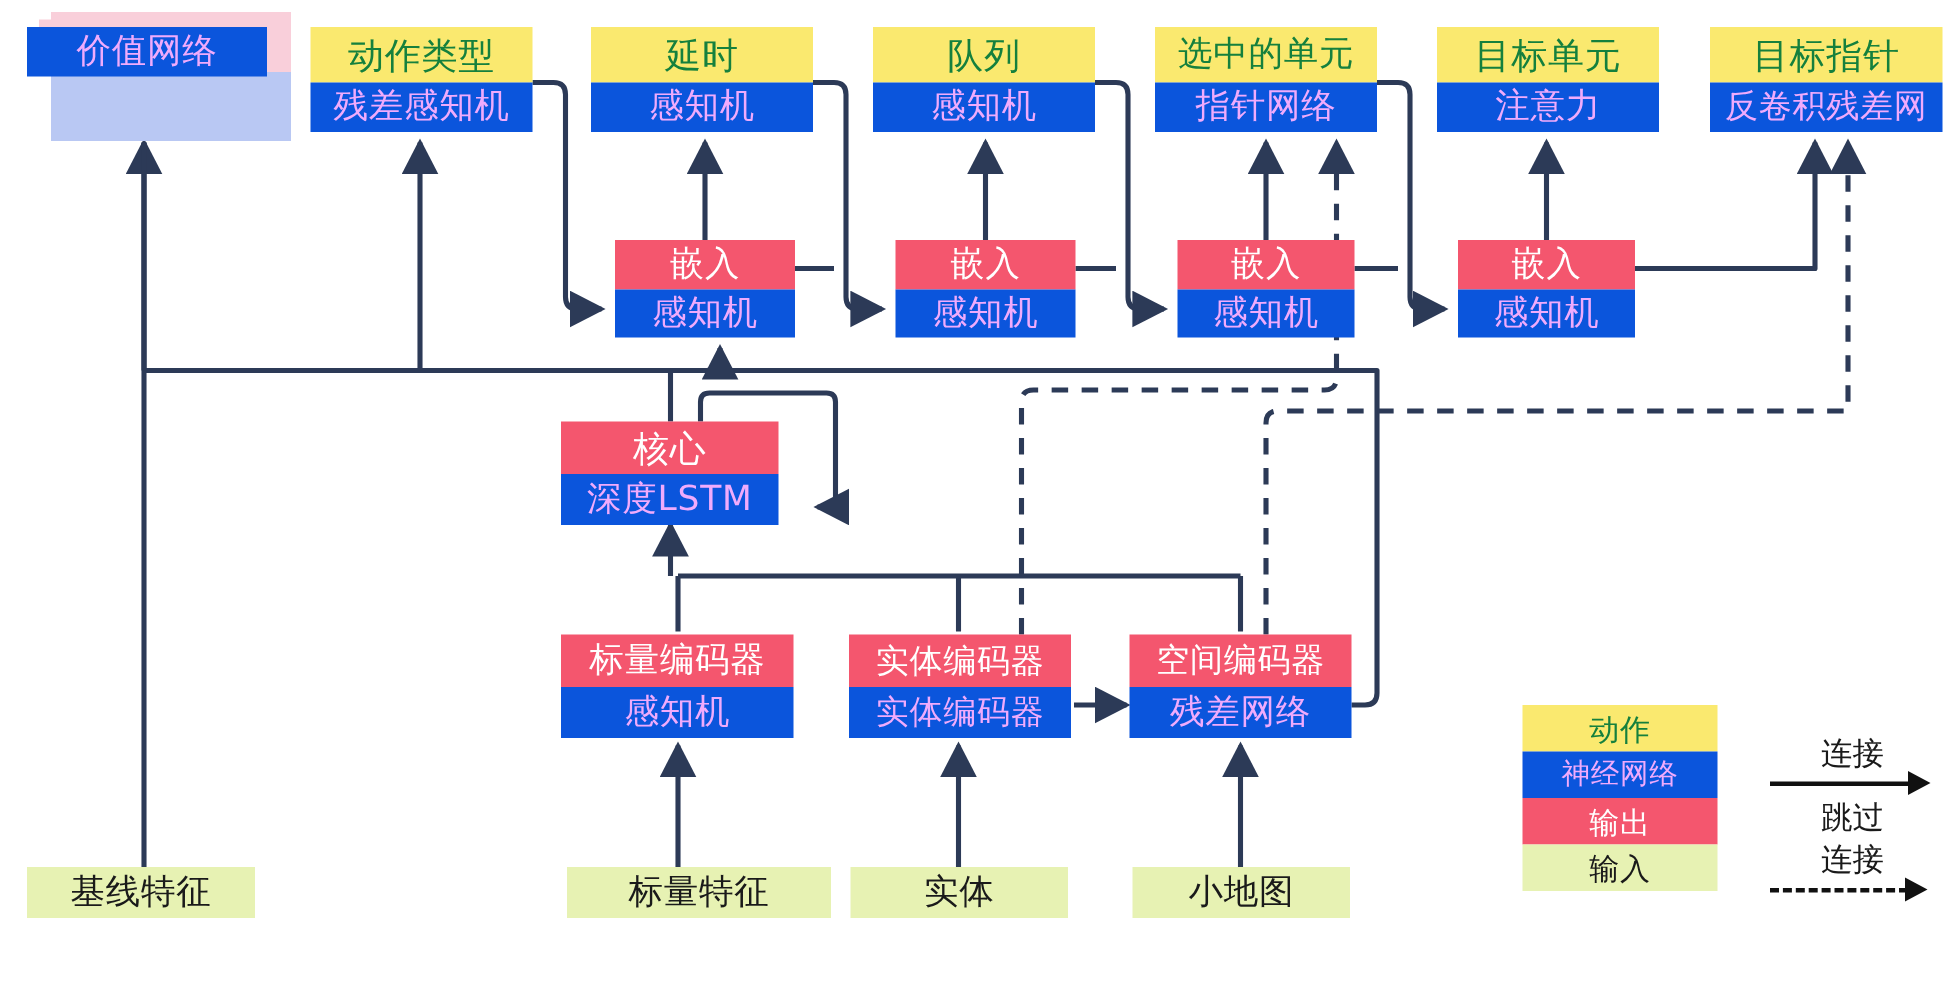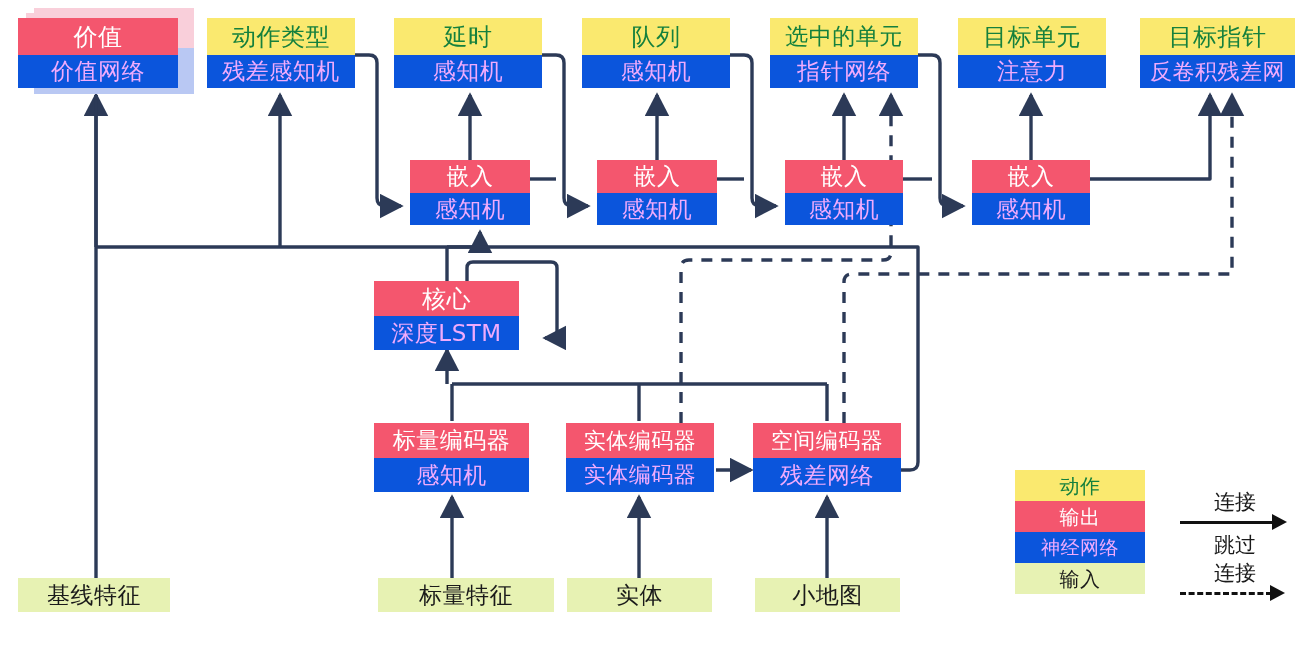--- a/index.html
+++ b/index.html
@@ -93,21 +93,20 @@
     </g>
     <g fill="none" stroke="#2C3A57" stroke-width="3.4" stroke-dasharray="11 9">
       <path d="M976,423 L976,180" stroke="none"></path>
     </g>
   </svg>
 
   <div class="node" style="left:18px;top:18px;width:160px;">
     <div class="stack-sh1" style="left:16px;top:-10px;width:160px;height:40px;"></div>
     <div class="stack-sh2" style="left:16px;top:30px;width:160px;height:46px;"></div>
     <div class="stack-sh1" style="left:8px;top:-5px;width:160px;height:35px;"></div>
-    <div class="cell c-output" style="position:relative;height:37px;font-size:24px;">价值</div>
     <div class="cell c-nn" style="position:relative;height:33px;font-size:23px;">价值网络</div>
   </div>
 
   <div class="node" style="left:207px;top:18px;width:148px;">
     <div class="cell c-action" style="height:37px;font-size:24px;">动作类型</div>
     <div class="cell c-nn" style="height:33px;font-size:23px;">残差感知机</div>
   </div>
 
   <div class="node" style="left:394px;top:18px;width:148px;">
     <div class="cell c-action" style="height:37px;font-size:24px;">延时</div>
@@ -177,22 +176,22 @@
   </div>
   <div class="node" style="left:567px;top:578px;width:145px;">
     <div class="cell c-input" style="height:34px;font-size:23px;">实体</div>
   </div>
   <div class="node" style="left:755px;top:578px;width:145px;">
     <div class="cell c-input" style="height:34px;font-size:23px;">小地图</div>
   </div>
 
   <div class="legend-box">
     <div class="cell c-action">动作</div>
+    <div class="cell c-nn" style="font-size:19px;">神经网络</div>
     <div class="cell c-output">输出</div>
-    <div class="cell c-nn" style="font-size:19px;">神经网络</div>
     <div class="cell c-input">输入</div>
   </div>
 
   <div class="legend-label" style="left:1185px;top:488px;width:100px;">连接</div>
   <div class="lg-line" style="left:1180px;top:521px;width:95px;"></div>
   <div class="lg-head" style="left:1272px;top:514px;"></div>
 
   <div class="legend-label" style="left:1185px;top:531px;width:100px;">跳过</div>
   <div class="legend-label" style="left:1185px;top:559px;width:100px;">连接</div>
   <div class="lg-dash" style="left:1180px;top:592px;width:92px;"></div>

